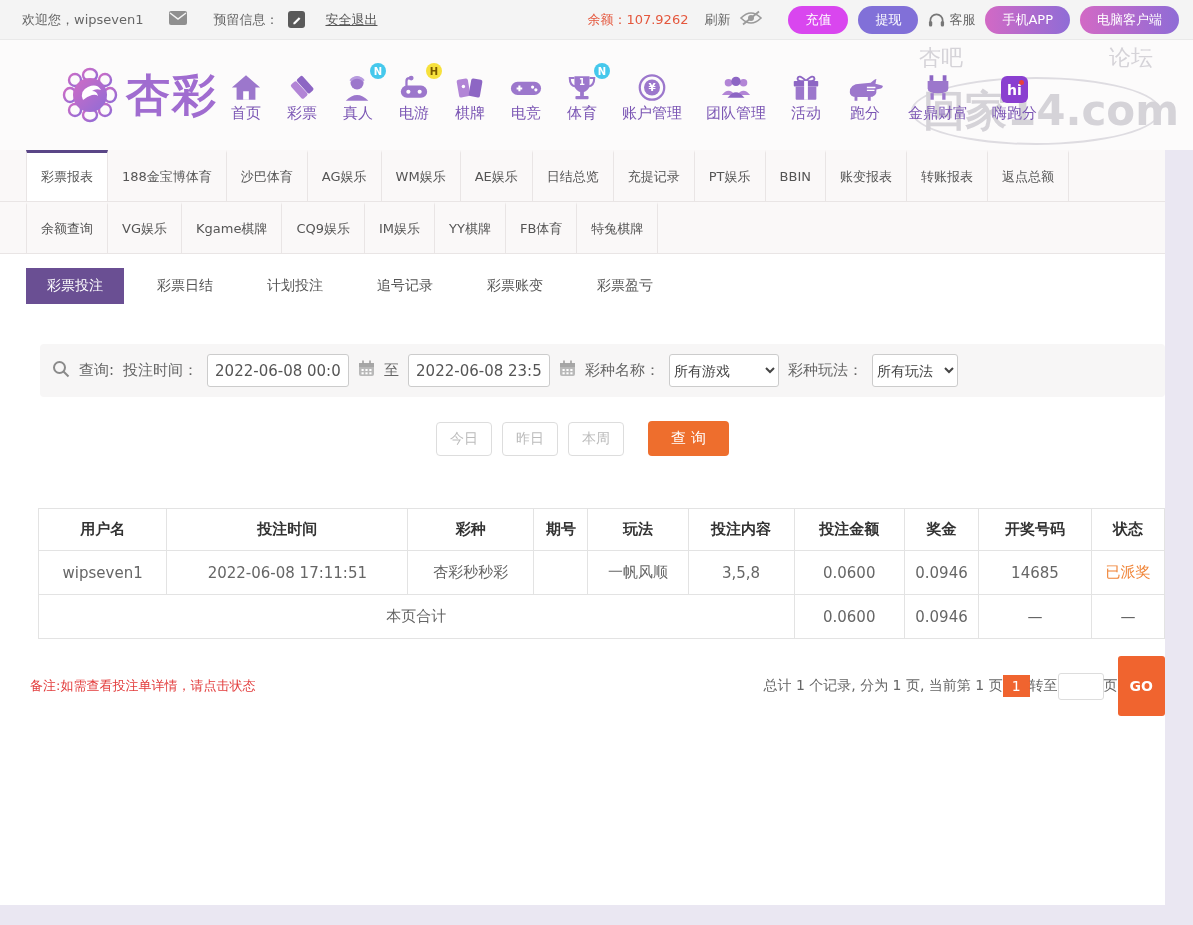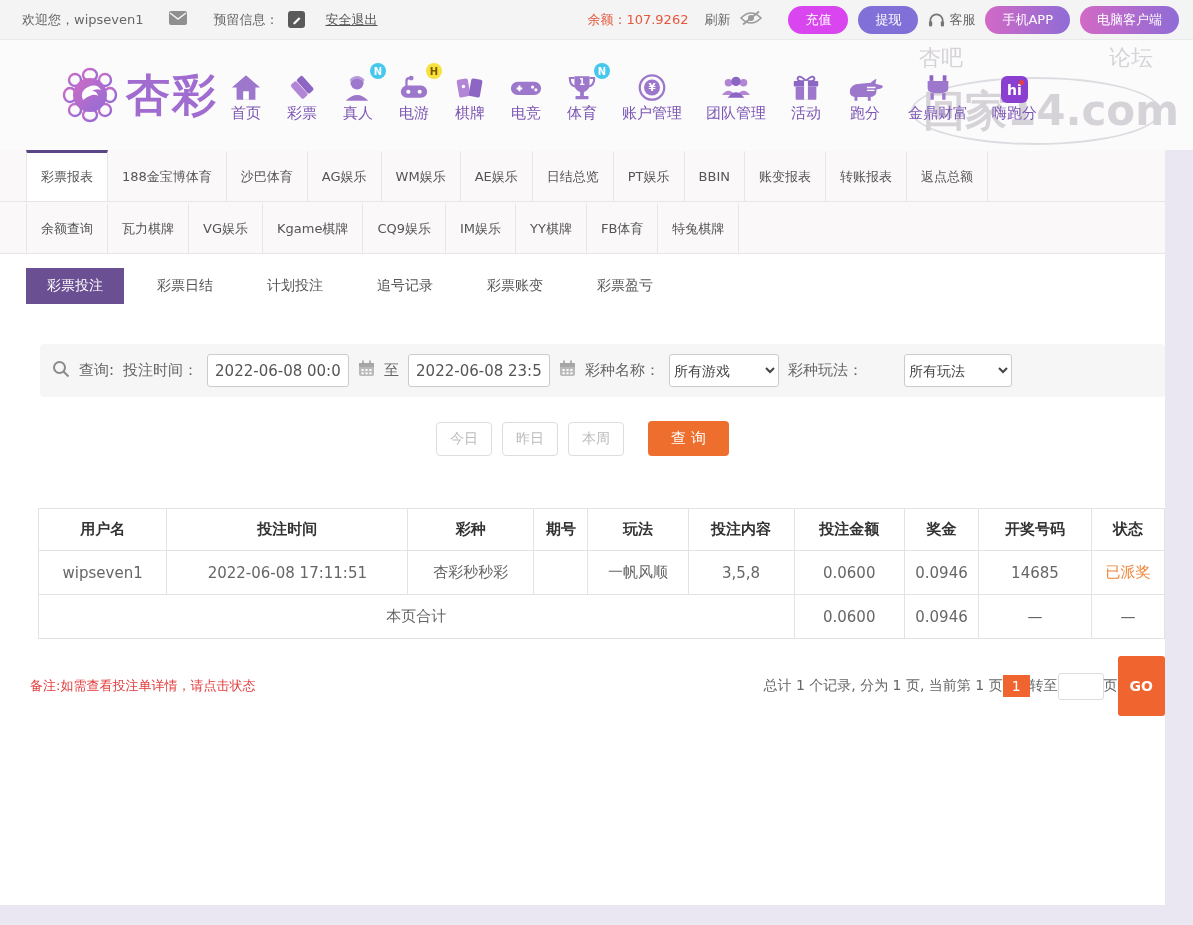--- a/index.html
+++ b/index.html
@@ -75,21 +75,21 @@
   .filter-panel {
     margin: 40px 0 0 40px; width: 1125px; background: #f7f6f6; border-radius: 4px;
     display: flex; align-items: center; gap: 9px; padding: 10px 12px; font-size: 15px; color: #666;
   }
   .time-input {
     width: 142px; height: 33px; border: 1px solid #ccc; border-radius: 3px;
     padding: 0 7px; font-size: 15px; color: #555; font-family: inherit; background: #fff;
   }
   .sel { height: 33px; border: 1px solid #ccc; border-radius: 3px; font-size: 14px; color: #444; font-family: inherit; background: #fff; }
   .sel.game { width: 110px; }
-  .sel.play { width: 108px; margin-left: 32px; }
+  .sel.play { width: 86px; }
   .quick-row { display: flex; justify-content: center; align-items: center; gap: 10px; margin-top: 24px; }
   .qbtn { border: 1px solid #ddd; background: #fff; color: #bbb; border-radius: 4px; padding: 7px 13px; font-size: 14px; cursor: pointer; font-family: inherit; }
   .search-btn {
     background: #ee6e2d; color: #fff; border: none; border-radius: 4px;
     padding: 8px 23px; font-size: 15px; margin-left: 14px; cursor: pointer; font-family: inherit;
   }
   
   .report-table { margin: 52px 0 0 38px; width: 1127px; border-collapse: collapse; font-size: 15px; color: #666; table-layout: fixed; }
   .report-table th, .report-table td { border: 1px solid #e3e3e3; text-align: center; overflow: hidden; }
   .report-table th { height: 42px; color: #333; font-weight: bold; font-size: 15px; }
@@ -329,30 +329,30 @@
 <div class="main">
 
   <div class="tabs-row">
     <div class="tab active">彩票报表</div>
     <div class="tab">188金宝博体育</div>
     <div class="tab">沙巴体育</div>
     <div class="tab">AG娱乐</div>
     <div class="tab">WM娱乐</div>
     <div class="tab">AE娱乐</div>
     <div class="tab">日结总览</div>
+    <div class="tab">充提记录</div>
     <div class="tab">PT娱乐</div>
     <div class="tab">BBIN</div>
     <div class="tab">账变报表</div>
     <div class="tab">转账报表</div>
     <div class="tab">返点总额</div>
   </div>
 
   <div class="tabs-row">
     <div class="tab">余额查询</div>
-    <div class="tab">瓦力棋牌</div>
     <div class="tab">VG娱乐</div>
     <div class="tab">Kgame棋牌</div>
     <div class="tab">CQ9娱乐</div>
     <div class="tab">IM娱乐</div>
     <div class="tab">YY棋牌</div>
     <div class="tab">FB体育</div>
     <div class="tab">特兔棋牌</div>
   </div>
 
   <div class="subtabs">

